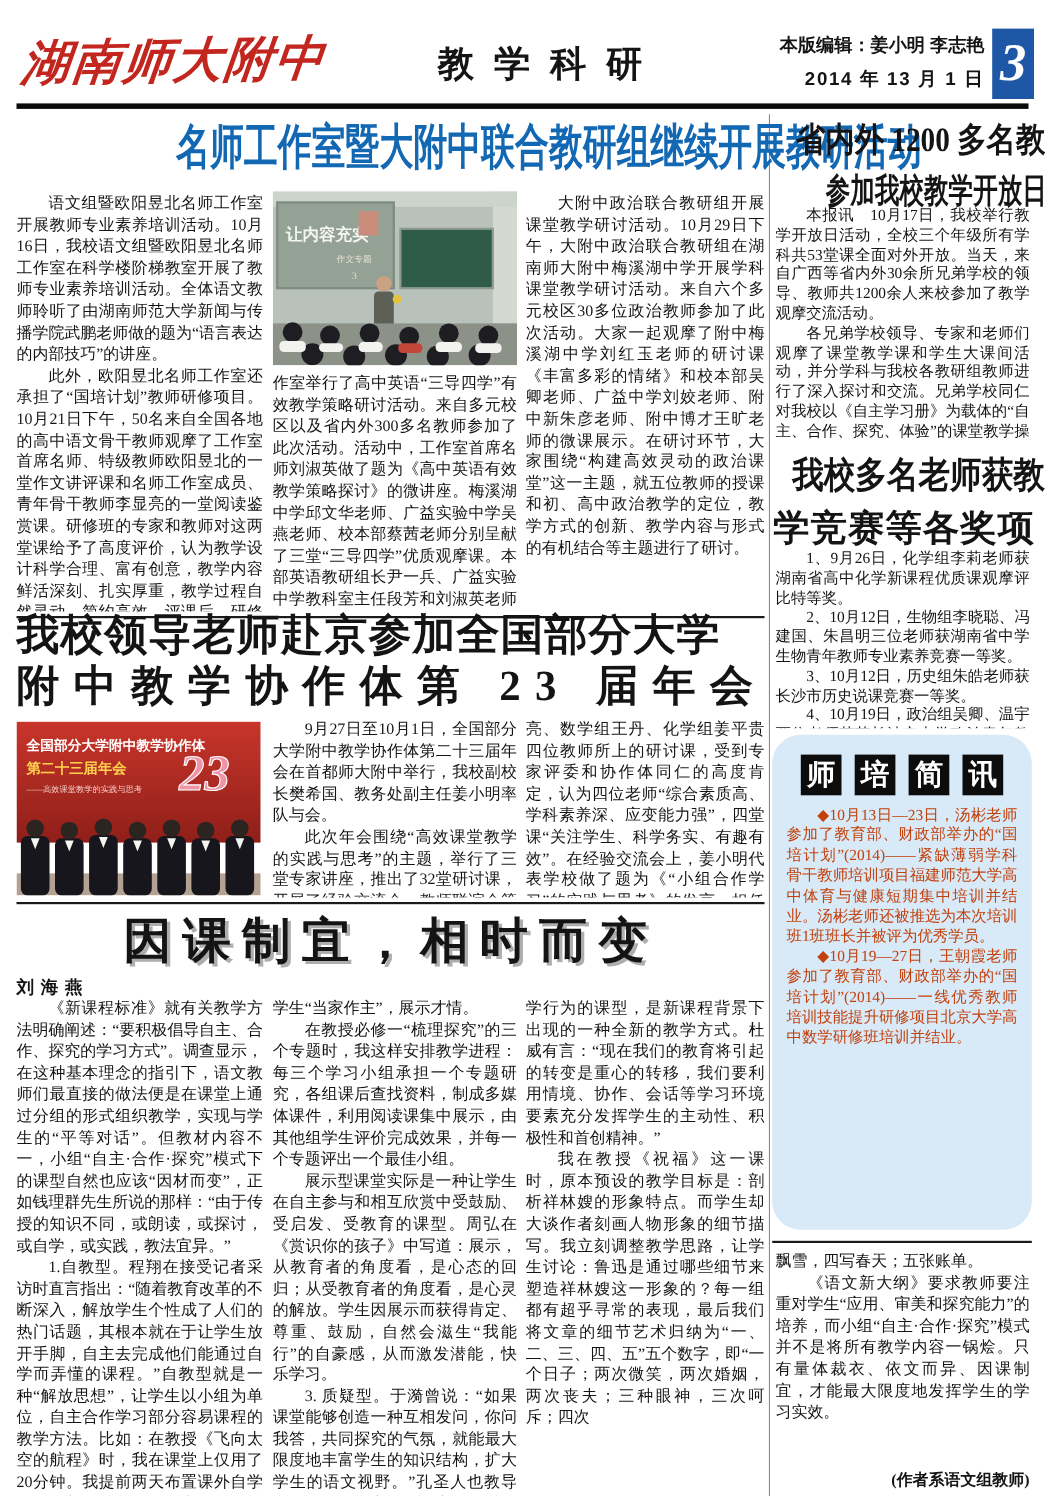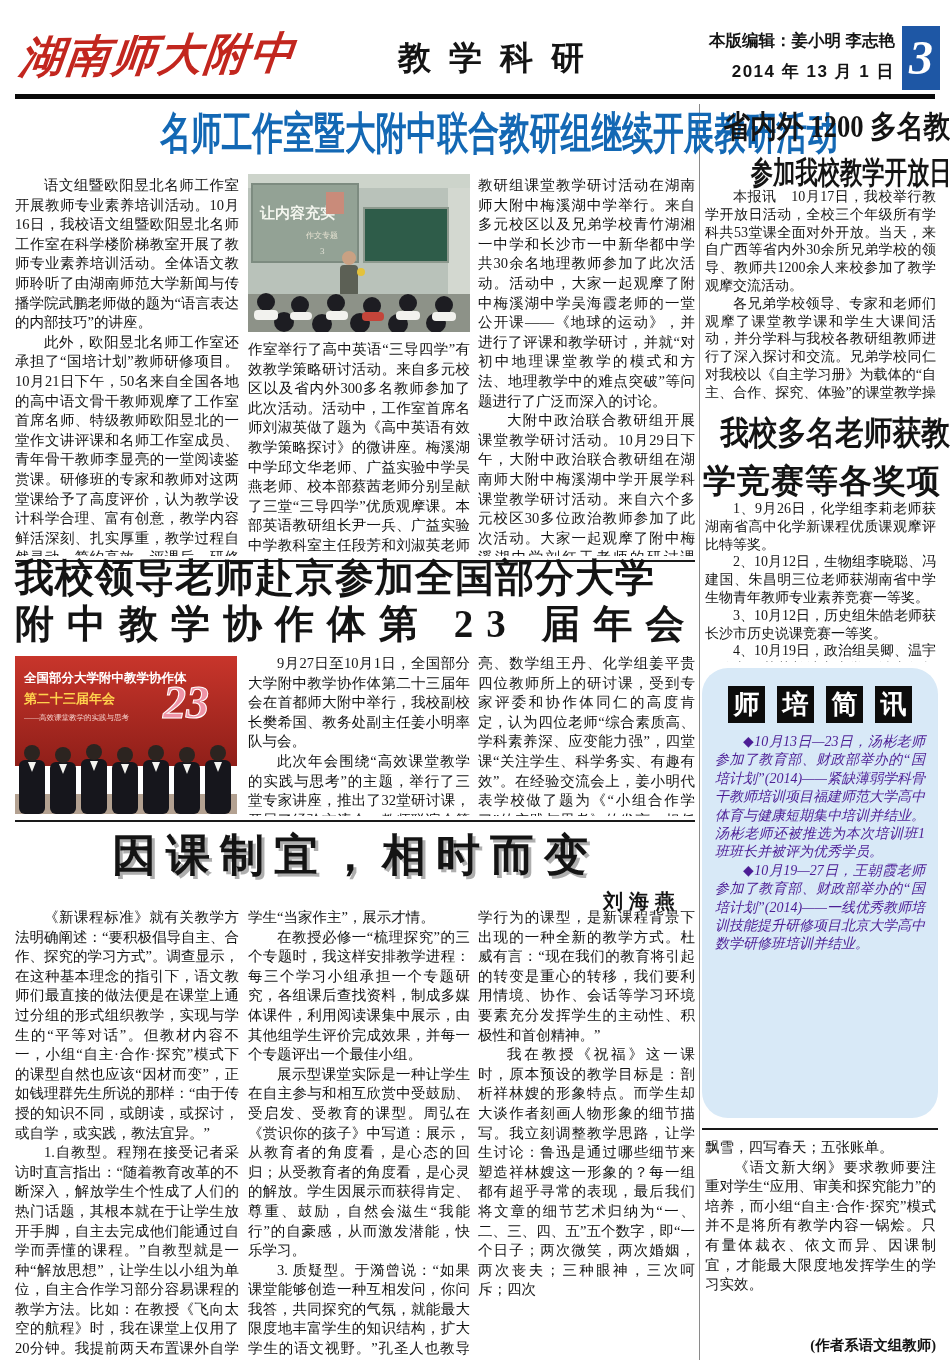--- a/index.html
+++ b/index.html
@@ -29,34 +29,34 @@
   .open-headline .l1{display:inline-block;font-size:31px;white-space:nowrap;transform:scaleX(.86)}
   .open-headline .l2{display:inline-block;font-size:31px;white-space:nowrap;transform:scaleX(.72)}
   .awards-headline{left:703px;top:412px;width:234px;text-align:center;font-weight:700;line-height:42px}
   .awards-headline .l1{display:inline-block;font-size:33px;white-space:nowrap;transform:scaleX(.87)}
   .awards-headline .l2{display:inline-block;font-size:33px;white-space:nowrap;letter-spacing:1px}
   .meeting-headline{left:15px;top:555px;width:680px;text-align:left;font-weight:700;line-height:46px}
   .meeting-headline .l1{font-size:39px;letter-spacing:1px;white-space:nowrap}
   .meeting-headline .l2{font-size:39px;letter-spacing:13px;white-space:nowrap}
   .method-title{left:15px;top:826px;width:680px;text-align:center;font-size:44px;font-weight:700;
         letter-spacing:10px;text-shadow:3px 3px 0 #aeaeae;white-space:nowrap}
-  .method-author{left:1px;top:888px;width:680px;text-align:right;font-size:20px;font-weight:700;letter-spacing:6px}
+  .method-author{left:15px;top:888px;width:680px;text-align:left;font-size:16px;font-weight:700;letter-spacing:6px}
   
   .col{position:absolute;font-size:14.5px;line-height:19.6px;text-align:justify;overflow:hidden}
   .para{margin:0;text-indent:2em}
   .para.cont{text-indent:0}
   .para b{font-weight:400}
   .rcol{font-size:14px;line-height:17.8px}
   
   .briefs-box{left:702px;top:668px;width:236px;height:450px;background:#d8e9f7;border-radius:26px;
         box-sizing:border-box;padding:14px 13px 10px 13px;overflow:hidden}
   .briefs-title{display:flex;justify-content:center;gap:12px;margin:4px 0 10px 0}
   .briefs-title span{display:inline-block;width:37px;height:37px;background:#0c0c0c;color:#fff;
         font-size:26px;font-weight:700;text-align:center;line-height:37px}
-  .briefs-body{font-size:14px;line-height:18.4px;font-style:italic;text-align:justify;color:#4c1d95}
+  .briefs-body{font-size:14px;line-height:18.4px;text-align:justify;color:#c2410c}
   .byline{left:705px;top:1336px;width:231px;text-align:right;font-weight:700;font-size:14.5px}
   svg text{font-family:"Liberation Serif","DejaVu Serif",serif}
 </style>
 </head>
 <body>
 
 <div class="abs logo">湖南师大附中</div>
 <div class="abs section-title">教学科研</div>
 <div class="abs edit-block">
   <div class="edit-line">本版编辑：姜小明  李志艳</div>
@@ -111,21 +111,20 @@
 </div>
 
 <div class="col" style="left:15px;top:176px;width:224px;height:380px">
     <p class="para"><b>语文组暨欧阳昱北名师工作室开展教师专业素养培训活动。</b>10月16日，我校语文组暨欧阳昱北名师工作室在科学楼阶梯教室开展了教师专业素养培训活动。全体语文教师聆听了由湖南师范大学新闻与传播学院武鹏老师做的题为“语言表达的内部技巧”的讲座。</p>
     <p class="para">此外，欧阳昱北名师工作室还承担了“国培计划”教师研修项目。10月21日下午，50名来自全国各地的高中语文骨干教师观摩了工作室首席名师、特级教师欧阳昱北的一堂作文讲评课和名师工作室成员、青年骨干教师李显亮的一堂阅读鉴赏课。研修班的专家和教师对这两堂课给予了高度评价，认为教学设计科学合理、富有创意，教学内容鲜活深刻、扎实厚重，教学过程自然灵动、简约高效。评课后，研修班的教师还就“如何提高课堂教学效率、提升学生语文素养”等问题与我校部分教师进行了深入交流。</p>
   </div>
 <div class="col" style="left:248px;top:340px;width:222px;height:216px">
     <p class="para cont">作室举行了高中英语“三导四学”有效教学策略研讨活动。来自多元校区以及省内外300多名教师参加了此次活动。活动中，工作室首席名师刘淑英做了题为《高中英语有效教学策略探讨》的微讲座。梅溪湖中学邱文华老师、广益实验中学吴燕老师、校本部蔡茜老师分别呈献了三堂“三导四学”优质观摩课。本部英语教研组长尹一兵、广益实验中学教科室主任段芳和刘淑英老师分别对三堂课进行了精彩的点评。</p>
   </div>
 <div class="col" style="left:478px;top:176px;width:217px;height:380px">
-    <p class="para cont">教研组课堂教学研讨活动在湖南师大附中梅溪湖中学举行。来自多元校区以及兄弟学校青竹湖湘一中学和长沙市一中新华都中学共30余名地理教师参加了此次活动。活动中，大家一起观摩了附中梅溪湖中学吴海霞老师的一堂公开课——《地球的运动》，并进行了评课和教学研讨，并就“对初中地理课堂教学的模式和方法、地理教学中的难点突破”等问题进行了广泛而深入的讨论。</p>
     <p class="para"><b>大附中政治联合教研组开展课堂教学研讨活动。</b>10月29日下午，大附中政治联合教研组在湖南师大附中梅溪湖中学开展学科课堂教学研讨活动。来自六个多元校区30多位政治教师参加了此次活动。大家一起观摩了附中梅溪湖中学刘红玉老师的研讨课《丰富多彩的情绪》和校本部吴卿老师、广益中学刘姣老师、附中新朱彦老师、附中博才王旷老师的微课展示。在研讨环节，大家围绕“构建高效灵动的政治课堂”这一主题，就五位教师的授课和初、高中政治教学的定位，教学方式的创新、教学内容与形式的有机结合等主题进行了研讨。</p>
   </div>
 
 <div class="abs hrule" style="left:15px;top:560px;width:680px"></div>
 
 <div class="abs meeting-headline">
   <div class="l1">我校领导老师赴京参加全国部分大学</div>
   <div class="l2">附中教学协作体第 23 届年会</div>
 </div>
 

